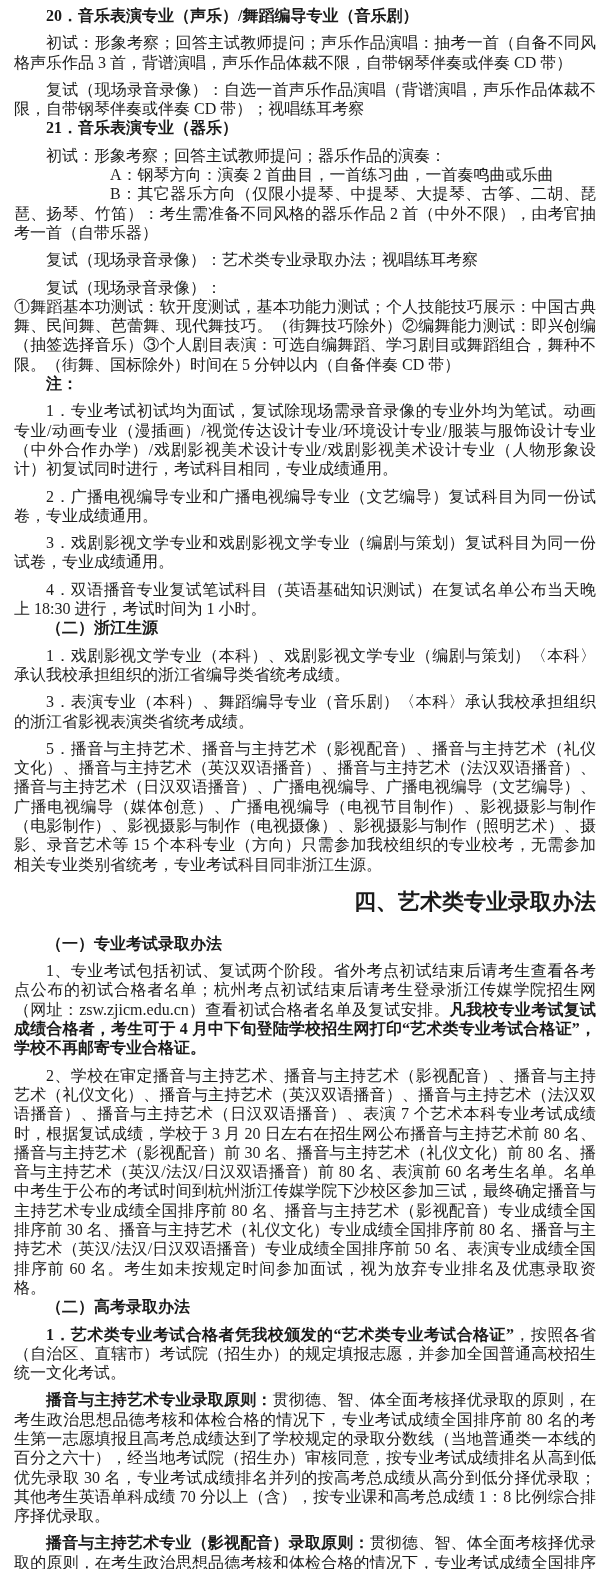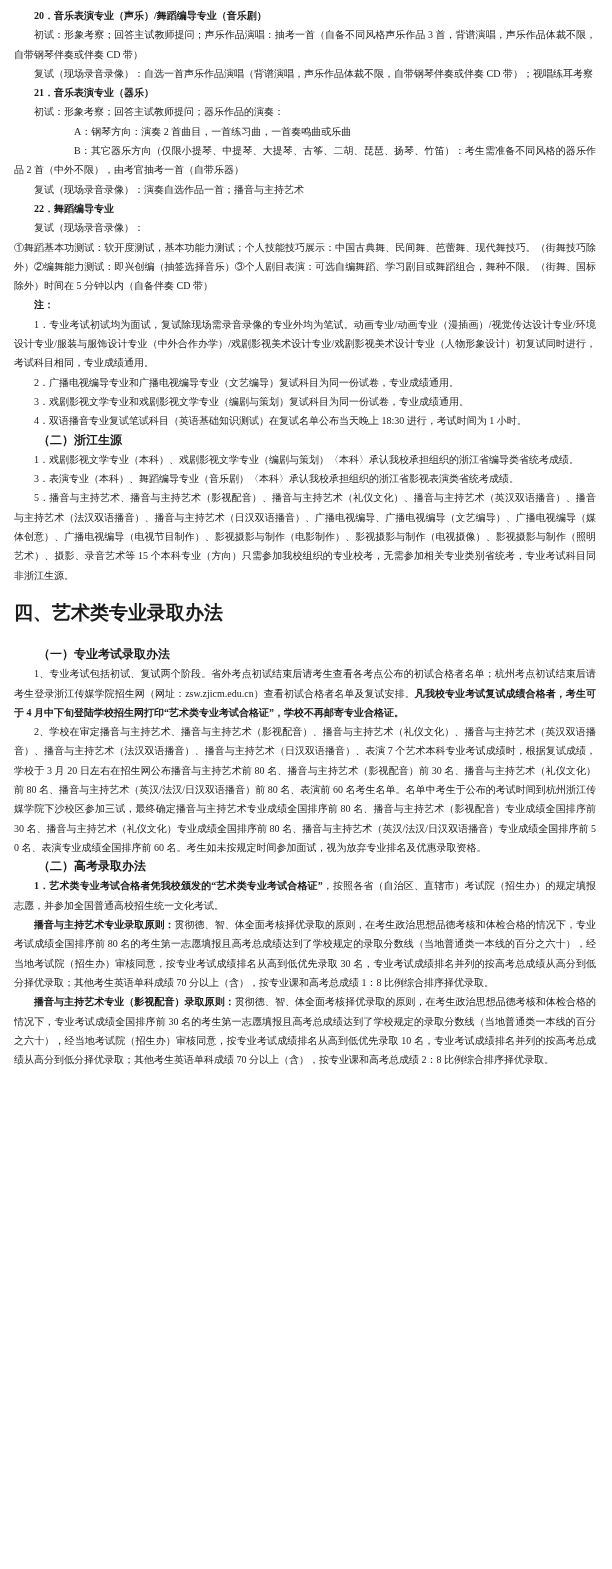--- a/index.html
+++ b/index.html
@@ -14,67 +14,66 @@
     color: #1b1b1b;
     -webkit-font-smoothing: antialiased;
   }
   .page {
     box-sizing: border-box;
     width: 612px;
     padding: 6px 16px 12px 14px;
   }
   p.para {
     margin: 0;
-    font-size: 10px;
+    font-size: 16px;
     line-height: 19.3px;
     text-align: justify;
     text-justify: inter-ideograph;
     word-break: break-all;
   }
-  p.body  { text-indent: 2em; }
+  p.body  { text-indent: 2em; margin-top: 8px; }
   p.flush { text-indent: 0; }
   p.sub   { text-indent: 6em; }
   p.item-title {
     text-indent: 2em;
     font-weight: bold;
   }
   p.section-head {
     text-indent: 2em;
     font-weight: bold;
     font-family: "Liberation Sans", "DejaVu Sans", sans-serif;
-    font-size: 12px;
+    font-size: 16px;
   }
   p.main-title {
     text-indent: 0;
-    text-align: left;
+    text-align: right;
     font-weight: bold;
     font-family: "Liberation Sans", "DejaVu Sans", sans-serif;
-    font-size: 19px;
+    font-size: 22px;
     line-height: 24px;
     margin-top: 16px;
     margin-bottom: 20px;
   }
   .mt1 { margin-top: 16px; }   
   .mt2 { margin-top: 20px; }
   span.b { font-weight: bold; }
 </style>
 </head>
 <body>
 
 <div class="page">
   <div>
       <p class="para item-title"><span class="b">20．音乐表演专业（声乐）/舞蹈编导专业（音乐剧）</span></p>
       <p class="para body"><span>初试：形象考察；回答主试教师提问；声乐作品演唱：抽考一首（自备不同风格声乐作品 3 首，背谱演唱，声乐作品体裁不限，自带钢琴伴奏或伴奏 CD 带）</span></p>
       <p class="para body"><span>复试（现场录音录像）：自选一首声乐作品演唱（背谱演唱，声乐作品体裁不限，自带钢琴伴奏或伴奏 CD 带）；视唱练耳考察</span></p>
       <p class="para item-title"><span class="b">21．音乐表演专业（器乐）</span></p>
       <p class="para body"><span>初试：形象考察；回答主试教师提问；器乐作品的演奏：</span></p>
       <p class="para sub"><span>A：钢琴方向：演奏 2 首曲目，一首练习曲，一首奏鸣曲或乐曲</span></p>
       <p class="para sub"><span>B：其它器乐方向（仅限小提琴、中提琴、大提琴、古筝、二胡、琵琶、扬琴、竹笛）：考生需准备不同风格的器乐作品 2 首（中外不限），由考官抽考一首（自带乐器）</span></p>
-      <p class="para body"><span>复试（现场录音录像）：演奏自选作品一首；播音与主持艺术</span></p>
-      <p class="para item-title"><span class="b">22．舞蹈编导专业</span></p>
+      <p class="para body"><span>复试（现场录音录像）：艺术类专业录取办法；视唱练耳考察</span></p>
       <p class="para body"><span>复试（现场录音录像）：</span></p>
       <p class="para flush"><span>①舞蹈基本功测试：软开度测试，基本功能力测试；个人技能技巧展示：中国古典舞、民间舞、芭蕾舞、现代舞技巧。（街舞技巧除外）②编舞能力测试：即兴创编（抽签选择音乐）③个人剧目表演：可选自编舞蹈、学习剧目或舞蹈组合，舞种不限。（街舞、国标除外）时间在 5 分钟以内（自备伴奏 CD 带）</span></p>
       <p class="para item-title mt1"><span class="b">注：</span></p>
       <p class="para body"><span>1．专业考试初试均为面试，复试除现场需录音录像的专业外均为笔试。动画专业/动画专业（漫插画）/视觉传达设计专业/环境设计专业/服装与服饰设计专业（中外合作办学）/戏剧影视美术设计专业/戏剧影视美术设计专业（人物形象设计）初复试同时进行，考试科目相同，专业成绩通用。</span></p>
       <p class="para body"><span>2．广播电视编导专业和广播电视编导专业（文艺编导）复试科目为同一份试卷，专业成绩通用。</span></p>
       <p class="para body"><span>3．戏剧影视文学专业和戏剧影视文学专业（编剧与策划）复试科目为同一份试卷，专业成绩通用。</span></p>
       <p class="para body"><span>4．双语播音专业复试笔试科目（英语基础知识测试）在复试名单公布当天晚上 18:30 进行，考试时间为 1 小时。</span></p>
       <p class="para section-head mt2"><span class="b">（二）浙江生源</span></p>
       <p class="para body"><span>1．戏剧影视文学专业（本科）、戏剧影视文学专业（编剧与策划）〈本科〉承认我校承担组织的浙江省编导类省统考成绩。</span></p>
       <p class="para body"><span>3．表演专业（本科）、舞蹈编导专业（音乐剧）〈本科〉承认我校承担组织的浙江省影视表演类省统考成绩。</span></p>

